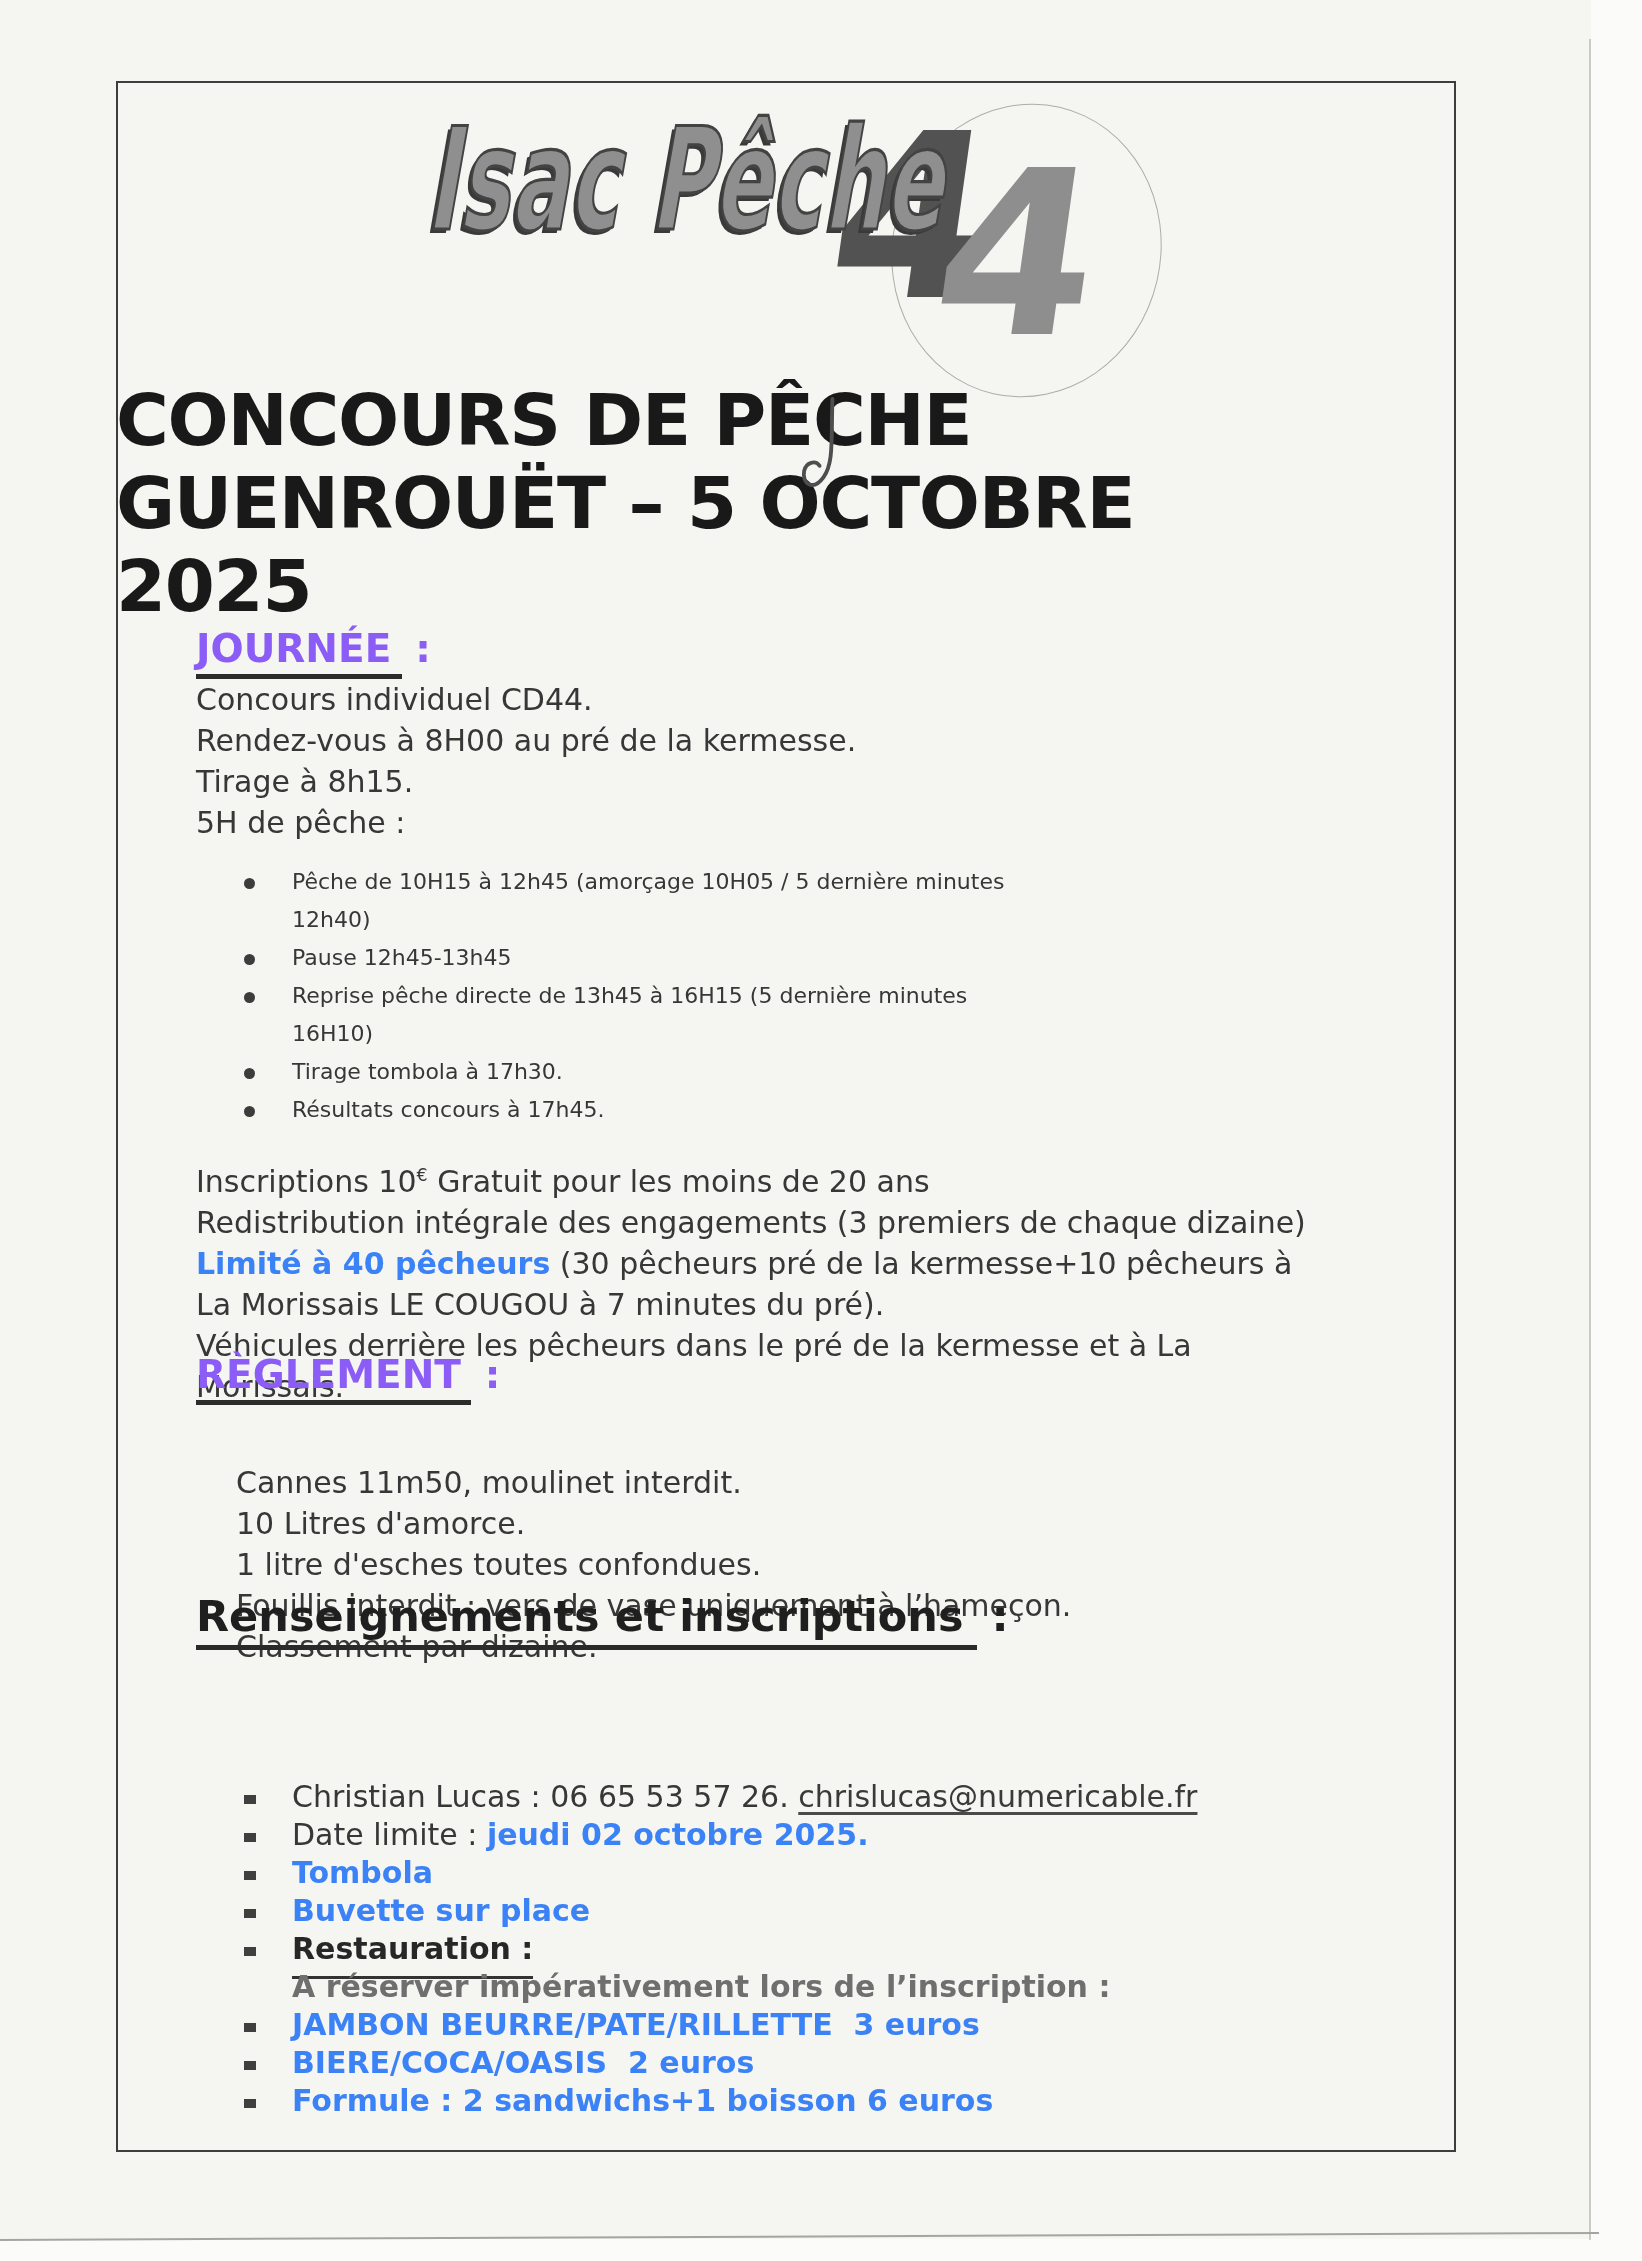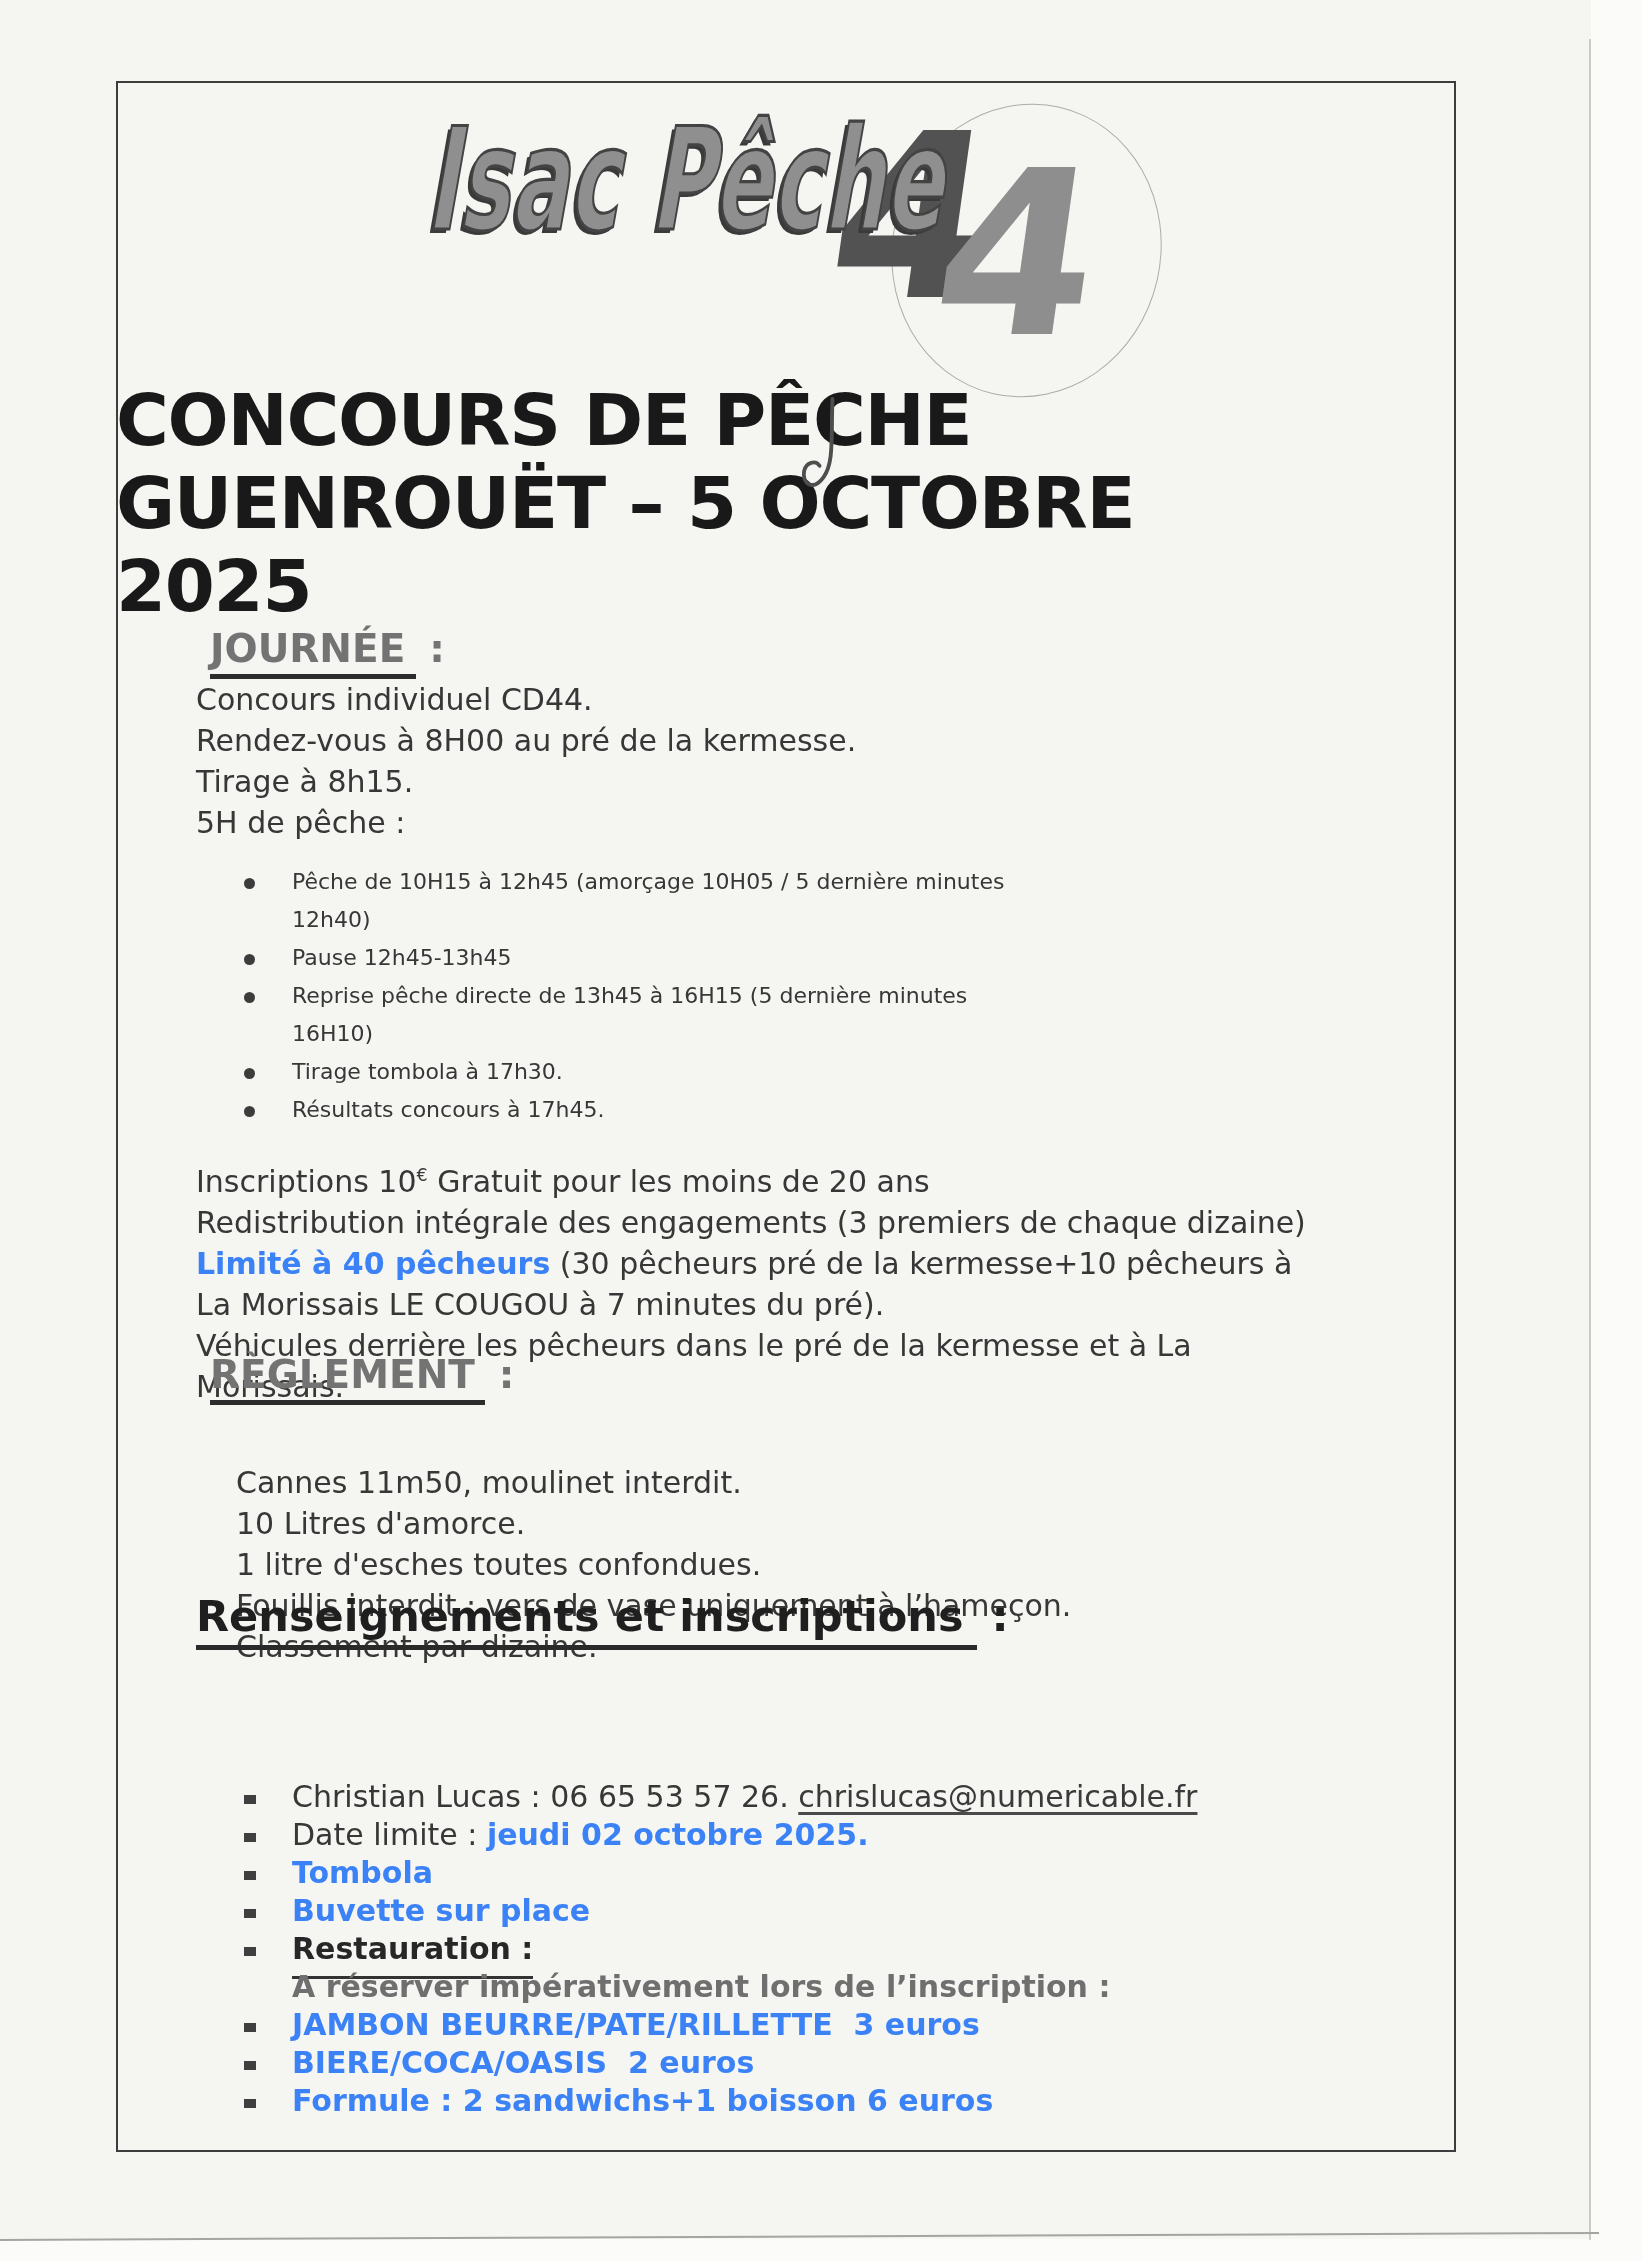--- a/index.html
+++ b/index.html
@@ -56,22 +56,22 @@
   .title{
     position:absolute;left:116px;top:379px;width:1583px;
     text-align:left;font-size:72px;line-height:83px;font-weight:bold;
     letter-spacing:-1.3px;color:#191919;white-space:pre-line;
   }
 
   
   .blk{position:absolute;left:196px;white-space:pre-line;}
   .body-txt{font-size:30px;line-height:41px;color:#373737;}
   .h-sec{
-    position:absolute;left:210px;font-size:39px;line-height:45px;
-    font-weight:bold;color:#737373;white-space:nowrap;text-align:center;
+    position:absolute;left:196px;font-size:39px;line-height:45px;
+    font-weight:bold;color:#8b5cf6;white-space:nowrap;text-align:center;
   }
   .h-sec .u{border-bottom:5.2px solid #2c2c2c;padding-bottom:2.6px;padding-right:10.3px;}
   .h-big{
     position:absolute;left:196px;font-size:43px;line-height:52px;
     font-weight:bold;color:#1f1f1f;white-space:nowrap;
   }
   .h-big .u{border-bottom:5.8px solid #2a2a2a;padding-bottom:3.9px;padding-right:13px;}
 
   b,.bold{font-weight:bold;color:#3b82f6;}
   sup.euro{font-size:0.58em;vertical-align:super;line-height:0;}

